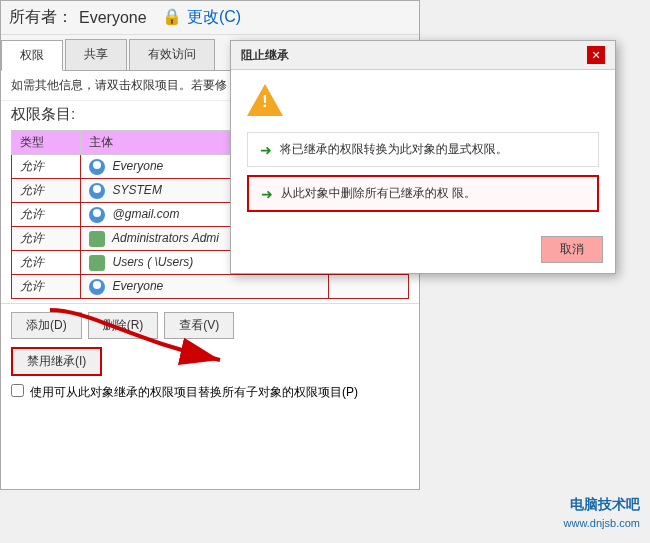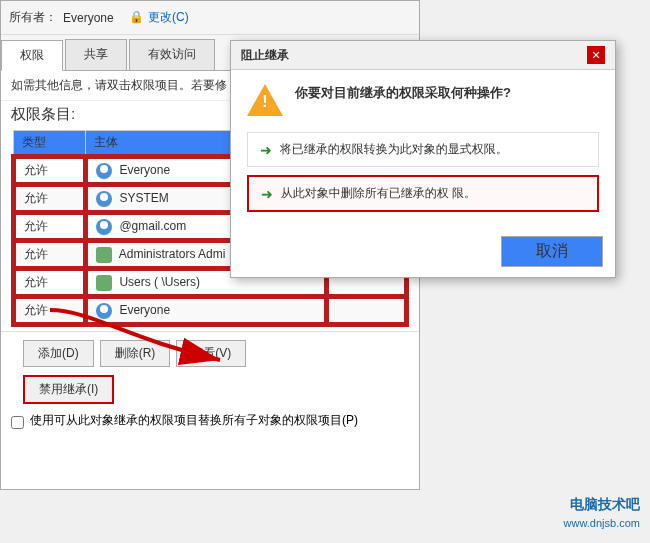--- a/index.html
+++ b/index.html
@@ -23,21 +23,21 @@
       left: 0;
     }
 
     
     .owner-bar {
       display: flex;
       align-items: center;
       padding: 4px 8px;
       background: #f5f5f5;
       border-bottom: 1px solid #ddd;
-      font-size: 12px;
+      font-size: 16px;
       height: 34px;
     }
     .owner-label {
       color: #333;
       margin-right: 6px;
     }
     .owner-value {
       color: #333;
       margin-right: 6px;
     }
@@ -91,32 +91,33 @@
       color: #333;
     }
 
     
     .perm-table {
       width: 100%;
       border-collapse: collapse;
       font-size: 12px;
     }
     .perm-table thead tr th {
-      background: #3b82f6;
+      background: #f0abfc;
       border: 1px solid #ccc;
       padding: 3px 8px;
       text-align: left;
       font-weight: normal;
       color: #333;
     }
     .perm-table tbody tr td {
-      border: 5px solid #b91c1c;
+      border: 1px solid #b91c1c;
       padding: 3px 8px;
       color: #333;
       vertical-align: middle;
+      font-style: italic;
     }
     .perm-table tbody tr:nth-child(even) {
       background: #f9f9f9;
     }
 
     .user-icon {
       display: inline-block;
       width: 16px;
       height: 16px;
       margin-right: 4px;
@@ -149,37 +150,36 @@
     
     .bottom-area {
       padding: 8px 10px;
       border-top: 1px solid #ddd;
       margin-top: 4px;
     }
     .btn-row {
       display: flex;
       gap: 6px;
       margin-bottom: 8px;
-      margin-left: 12px;
     }
     .btn {
       padding: 4px 14px;
       border: 1px solid #aaa;
       background: #f0f0f0;
       cursor: pointer;
       font-size: 12px;
       color: #333;
       font-family: "Microsoft YaHei", "SimHei", sans-serif;
     }
     .btn.highlighted {
       border: 2px solid #cc0000;
     }
     .checkbox-row {
       display: flex;
-      align-items: flex-end;
+      align-items: flex-start;
       gap: 6px;
       font-size: 12px;
     }
 
     
     .watermark {
       position: absolute;
       bottom: 10px;
       right: 10px;
       color: #1a6aaa;
@@ -308,25 +308,25 @@
       flex-shrink: 0;
       margin-top: 1px;
     }
 
     .dialog-footer {
       display: flex;
       justify-content: flex-end;
       padding: 6px 12px 10px;
     }
     .cancel-btn {
-      padding: 4px 34px;
+      padding: 4px 18px;
       border: 1px solid #aaa;
-      background: #3b82f6;
-      cursor: pointer;
-      font-size: 16px;
+      background: #fca5a5;
+      cursor: pointer;
+      font-size: 12px;
       color: #333;
       font-family: "Microsoft YaHei", "SimHei", sans-serif;
     }
 
     
     .table-wrapper {
       padding: 0 10px;
       margin: 4px 0;
     }
   </style>
@@ -451,21 +451,20 @@
   </div>
 
   <div class="dialog-body">
 
     <div class="dialog-header-row">
       <div class="warning-icon">
         <div class="warning-triangle">
           <span class="warning-exclaim">!</span>
         </div>
       </div>
-      <div class="dialog-question">你要对目前继承的权限采取何种操作?</div>
     </div>
 
 
     <button class="option-btn">
       <span class="arrow-icon-green">➜</span>
       <span>将已继承的权限转换为此对象的显式权限。</span>
     </button>
 
     <button class="option-btn highlighted-option">
       <span class="arrow-icon-green">➜</span>

